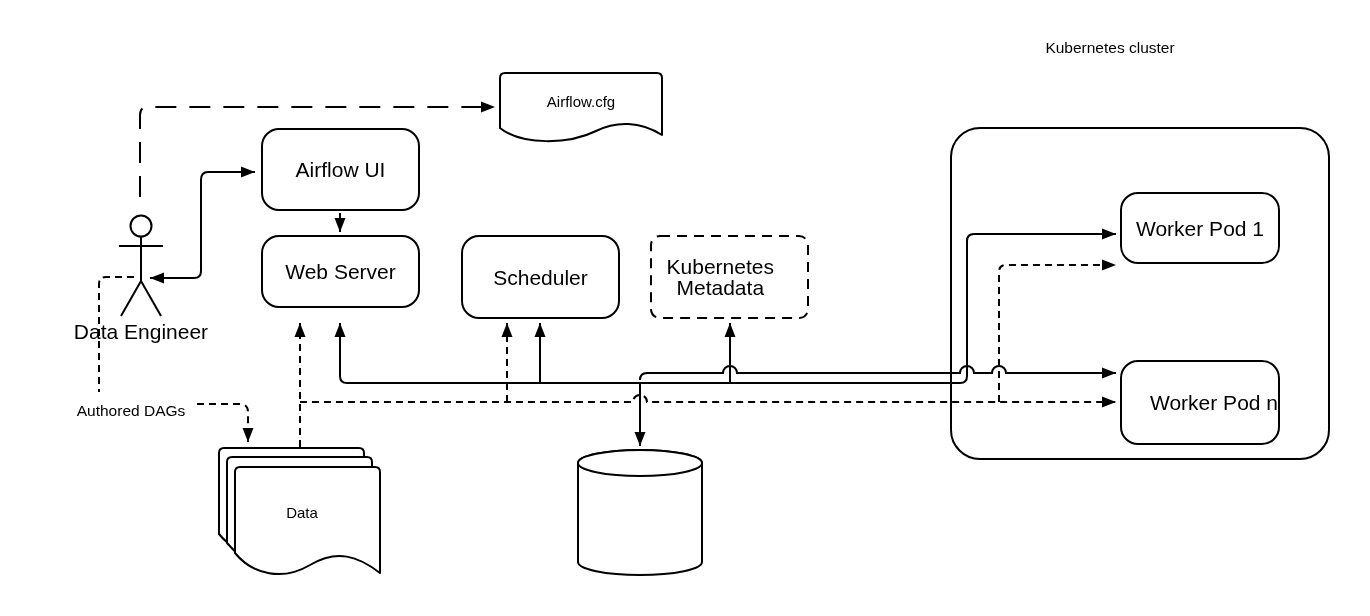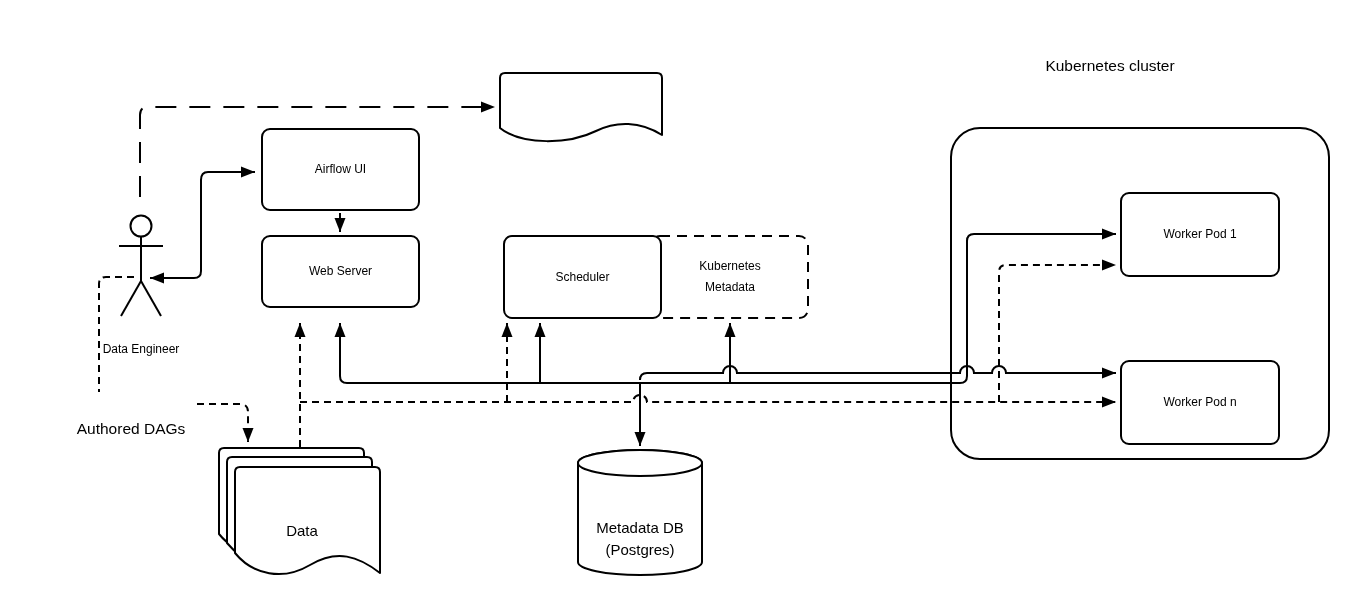--- a/index.html
+++ b/index.html
@@ -2,41 +2,41 @@
 <html><head>
 <meta charset="utf-8">
 <style>
   html,body{margin:0;padding:0;background:#fff;}
   .stage{
     position:relative;width:1370px;height:616px;background:#ffffff;
     font-family:"Liberation Sans",sans-serif;color:#000;overflow:hidden;
   }
   .stage svg{position:absolute;left:0;top:0;}
   .box{
-    position:absolute;box-sizing:border-box;border:2px solid #000;border-radius:9px;
+    position:absolute;box-sizing:border-box;border:2px solid #000;border-radius:18px;
     background:#fff;display:flex;align-items:center;justify-content:center;
-    text-align:center;font-size:12px;line-height:21px;
+    text-align:center;font-size:21px;line-height:21px;
   }
   .box.noframe{border:none;background:transparent;}
   .cluster{
     position:absolute;box-sizing:border-box;border:2px solid #000;border-radius:30px;
     background:transparent;
     left:950px;top:127px;width:380px;height:333px;
   }
   .label{
-    position:absolute;text-align:center;font-size:15px;line-height:21px;white-space:nowrap;margin-top:18px;
+    position:absolute;text-align:center;font-size:15px;line-height:21px;white-space:nowrap;
   }
   #box-airflow-ui{left:261px;top:128px;width:159px;height:83px;}
   #box-web-server{left:261px;top:235px;width:159px;height:73px;}
-  #box-scheduler{left:461px;top:235px;width:159px;height:84px;margin-left:42px;}
-  #box-executor{left:650px;top:235px;width:160px;height:84px;}
-  #box-pod1{left:1120px;top:192px;width:160px;height:85px;}
-  #box-podn{left:1120px;top:360px;width:160px;height:85px;}
+  #box-scheduler{left:461px;top:235px;width:159px;height:84px;}
+  #box-executor{left:614px;top:235px;width:160px;height:84px;justify-content:flex-end;}
+  #box-pod1{left:1120px;top:192px;width:160px;height:72px;}
+  #box-podn{left:1120px;top:360px;width:160px;height:85px;justify-content:flex-end;}
   #label-cluster{left:1010px;top:37px;width:200px;font-size:15.5px;}
-  #label-data-engineer{left:66px;top:321px;width:150px;font-size:12px;}
+  #label-data-engineer{left:66px;top:321px;width:150px;font-size:21px;}
   #label-authored-dags{left:61px;top:400px;width:140px;font-size:15.5px;}
   #label-airflow-cfg{left:500px;top:91px;width:162px;}
   #label-dags{left:252px;top:502px;width:100px;}
   #label-metadata-db{left:578px;top:499px;width:124px;line-height:22px;white-space:normal;}
 </style>
 </head>
 <body>
 
 <div class="stage">
 
@@ -126,19 +126,16 @@
   </div>
   <div class="box" id="box-podn">
     <span>Worker Pod n</span>
   </div>
 
   <div class="label" id="label-cluster">
     <span style="display:block">Kubernetes cluster</span>
   </div>
   <div class="label" id="label-data-engineer">Data Engineer</div>
   <div class="label" id="label-authored-dags">Authored DAGs</div>
+  <div class="label" id="label-airflow-cfg">Airflow.cfg</div>
   <div class="label" id="label-dags">Data</div>
-  <div class="label" id="label-metadata-db">
-    <span style="display:block">Metadata DB</span>
-    <span style="display:block">(Postgres)</span>
-  </div>
 
 </div>
 
 </body></html>

